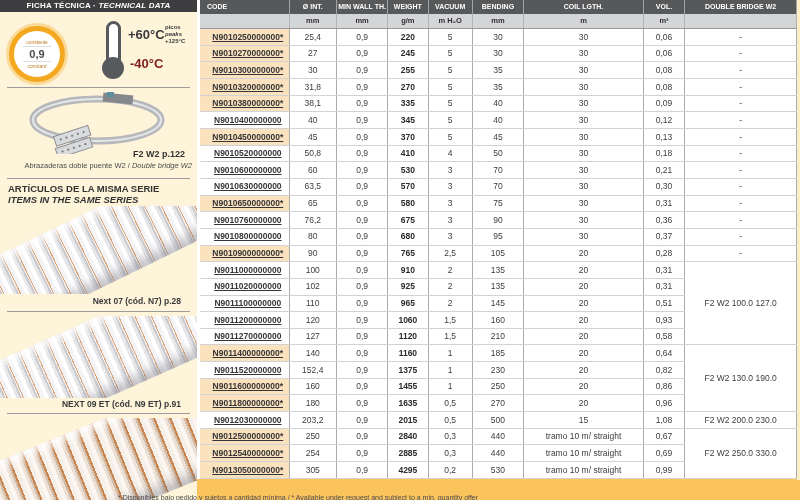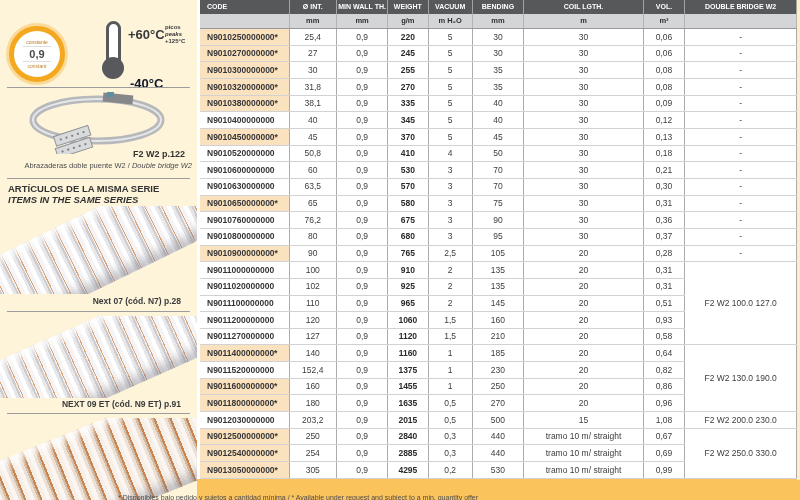--- a/index.html
+++ b/index.html
@@ -24,21 +24,21 @@
   .b-line{width:28px;height:1px;background:#ddd;margin:1px 0;}
 
   
   .thermo{position:absolute;left:101px;top:21px;width:24px;height:58px;}
   .t-stem{position:absolute;left:5px;top:0;width:9px;height:40px;background:#fff;
           border:3px solid #58595c;border-radius:8px 8px 0 0;}
   .t-merc{position:absolute;left:8px;top:22px;width:9px;height:20px;background:#58595c;}
   .t-bulb{position:absolute;left:1px;top:36px;width:22px;height:22px;border-radius:50%;
           background:#58595c;}
   .temp-max{position:absolute;left:128px;top:27px;font-size:13px;font-weight:bold;color:#3a3a3c;}
-  .temp-min{position:absolute;left:130px;top:56px;font-size:13px;font-weight:bold;color:#0f172a;margin-top:20px;}
+  .temp-min{position:absolute;left:130px;top:56px;font-size:13px;font-weight:bold;color:#7f1d1d;}
   .peaks{position:absolute;left:165px;top:24px;font-size:6px;font-weight:bold;color:#3a3a3c;line-height:7px;}
   .peaks .pk-en{font-style:italic;}
 
   
   .clamp{position:absolute;left:15px;top:92px;}
   .clamp-ref{position:absolute;right:12px;top:149px;font-size:9px;font-weight:bold;color:#333;padding-left:24px;}
   .clamp-cap{position:absolute;left:0;top:161px;width:192px;text-align:right;
              font-size:7.5px;color:#4b4b4d;}
   .clamp-cap .it{font-style:italic;}
 
@@ -73,32 +73,35 @@
         height:14px;line-height:14px;padding:0;text-align:center;
         border-right:1px solid rgba(255,255,255,.45);white-space:nowrap;}
   thead tr.head-row th.left{text-align:left;padding-left:7px;}
   thead tr.units-row th{background:#d4d5d7;color:#2e2e30;font-size:7.5px;font-weight:bold;
         height:14px;line-height:14px;padding:0;text-align:center;
         border-right:1px solid #b3b3b5;border-bottom:1px solid #98989a;}
   tbody tr{height:16.66px;}
   tbody td{background:#fff;font-size:8.5px;color:#3c3c3e;text-align:center;padding:0;
         line-height:1;border-right:1px solid #ababad;border-bottom:1px solid #d2d2d4;
         white-space:nowrap;}
-  tbody td.code{text-align:left;padding-left:7px;font-weight:bold;color:#353537;}
+  tbody td.code{text-align:center;padding-left:7px;font-weight:bold;color:#353537;text-decoration:underline;}
   tbody td.code.starred{background:#fbe2bf;}
   tbody td.weight{font-weight:bold;color:#2a2a2c;}
   tbody td.bridge{font-size:8.5px;color:#3c3c3e;}
 </style>
 </head>
 <body>
 
 <div class="page">
 
   <div class="sidebar">
 
+    <div class="side-head">
+      <span>FICHA TÉCNICA · </span><span class="it">TECHNICAL DATA</span>
+    </div>
 
     <div class="badge">
       <div class="b-top">constante</div>
       <div class="b-line"></div>
       <div class="b-val">0,9</div>
       <div class="b-line"></div>
       <div class="b-bot">constant</div>
     </div>
 
     <div class="thermo">

